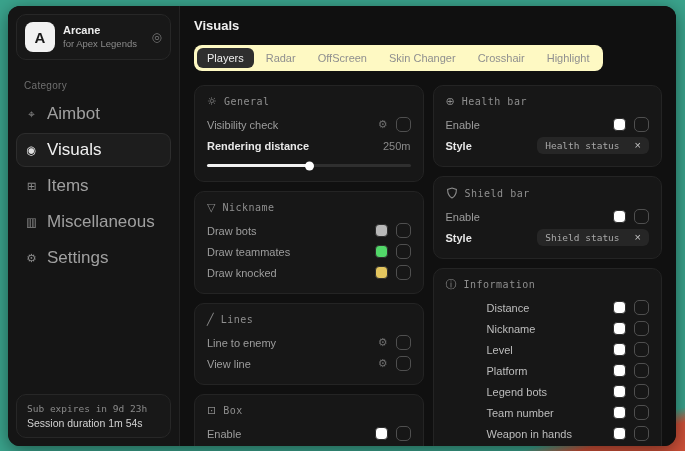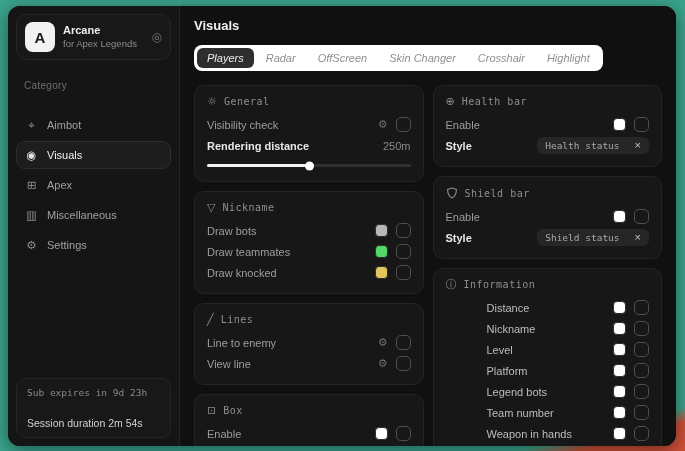--- a/index.html
+++ b/index.html
@@ -22,41 +22,41 @@
     margin:8px; padding:7px 8px; border:1px solid #272727; border-radius:10px;
     display:flex; align-items:center; gap:8px; background:#181818;
   }
   .logo { width:30px; height:30px; border-radius:8px; background:#f2f2f2; color:#1a1a1a;
     font-weight:bold; font-size:15px; display:flex; align-items:center; justify-content:center; }
   .brand-text { flex:1; line-height:1.25; }
   .brand-name { font-size:11px; font-weight:bold; color:#ececec; }
   .brand-sub { font-size:9.5px; color:#8b8b8b; }
   .brand-icon { color:#777; font-size:12px; font-family:"DejaVu Sans", sans-serif; cursor:pointer; }
 
-  .category { margin:12px 0 20px 16px; font-size:10px; color:#6f6f6f; letter-spacing:.3px; }
+  .category { margin:12px 0 6px 16px; font-size:10px; color:#6f6f6f; letter-spacing:.3px; }
   .nav { display:flex; flex-direction:column; gap:2px; }
   .nav-item {
     margin:0 8px; padding:6px 8px; border:1px solid transparent; border-radius:9px;
     display:flex; align-items:center; gap:9px; cursor:pointer;
   }
   .nav-item .nicon { width:13px; text-align:center; color:#8a8a8a; font-size:11.5px; font-family:"DejaVu Sans", sans-serif; }
-  .nav-item .nlabel { font-size:11px; color:#a0a0a0; }
+  .nav-item .nlabel { font-size:17px; color:#a0a0a0; }
   .nav-item.selected { background:#1d1d1d; border-color:#2d2d2d; }
   .nav-item.selected .nlabel { color:#f0f0f0; }
   .nav-item.selected .nicon { color:#e0e0e0; }
 
   .side-spacer { flex:1; }
   .status-card { margin:8px; padding:8px 10px; border:1px solid #272727; border-radius:10px; background:#181818; }
-  .status-line1 { font-family:"DejaVu Sans Mono", monospace; font-size:9.5px; color:#8a8a8a; margin-bottom:19px; }
+  .status-line1 { font-family:"DejaVu Sans Mono", monospace; font-size:9.5px; color:#8a8a8a; margin-bottom:3px; }
   .status-line2 { font-size:10.5px; color:#d2d2d2; }
 
   
   .main { flex:1; background:#101010; padding:12px 14px 0 14px; overflow:hidden; }
   .page-title { font-size:13px; font-weight:bold; color:#f0f0f0; margin-bottom:12px; }
-  .tabbar { display:inline-flex; background:#ffffff; border-radius:8px; padding:3px; gap:2px;font-style:italic; }
+  .tabbar { display:inline-flex; background:#fef9c3; border-radius:8px; padding:3px; gap:2px; }
   .tab { padding:4px 10px; font-size:11px; color:#8f8f8f; border-radius:6px; cursor:pointer; white-space:nowrap; }
   .tab.selected { background:#2e2e2e; color:#ededed; }
 
   .content { display:flex; gap:9px; margin-top:14px; align-items:flex-start; }
   .col { flex:1; display:flex; flex-direction:column; gap:9px; min-width:0; }
 
   .card { background:#171717; border:1px solid #242424; border-radius:10px; padding:10px 12px; }
   .card-head { display:flex; align-items:center; gap:7px; margin-bottom:7px; }
   .card-head .hicon { color:#8a8a8a; font-size:11px; font-family:"DejaVu Sans", sans-serif; line-height:1; }
   .card-head .htitle { font-family:"DejaVu Sans Mono", monospace; font-size:10px; color:#8f8f8f; letter-spacing:.5px; }
@@ -104,37 +104,37 @@
         <div class="nav-item">
           <span class="nicon">⌖</span>
           <span class="nlabel">Aimbot</span>
         </div>
         <div class="nav-item selected">
           <span class="nicon">◉</span>
           <span class="nlabel">Visuals</span>
         </div>
         <div class="nav-item">
           <span class="nicon">⊞</span>
-          <span class="nlabel">Apex</span>
+          <span class="nlabel">Items</span>
         </div>
         <div class="nav-item">
           <span class="nicon">▥</span>
           <span class="nlabel">Miscellaneous</span>
         </div>
         <div class="nav-item">
           <span class="nicon">⚙</span>
           <span class="nlabel">Settings</span>
         </div>
       </div>
 
       <div class="side-spacer"></div>
 
       <div class="status-card">
         <div class="status-line1">Sub expires in 9d 23h</div>
-        <div class="status-line2">Session duration 2m 54s</div>
+        <div class="status-line2">Session duration 1m 54s</div>
       </div>
     </div>
 
     <div class="main">
       <div class="page-title">Visuals</div>
 
       <div class="tabbar">
         <div class="tab selected">Players</div>
         <div class="tab">Radar</div>
         <div class="tab">OffScreen</div>

